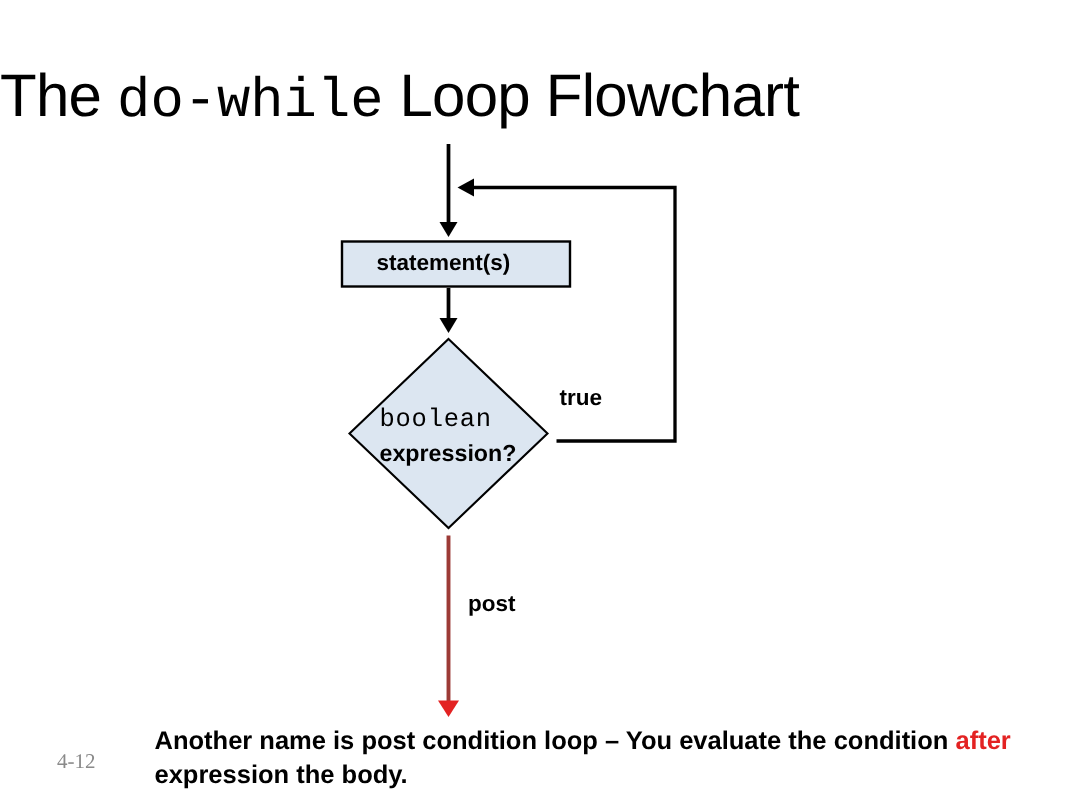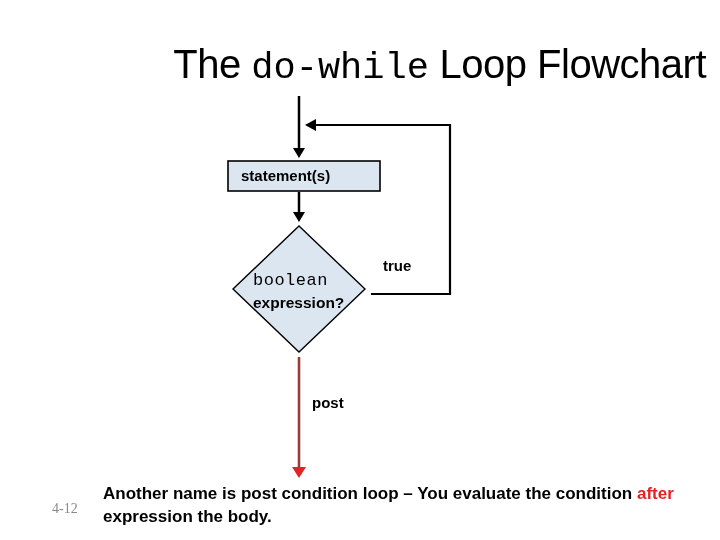--- a/index.html
+++ b/index.html
@@ -6,21 +6,21 @@
   body{
     width:720px;height:540px;position:relative;overflow:hidden;
     background:#ffffff;
     font-family:"Liberation Sans",sans-serif;
   }
   .slide{position:absolute;inset:0;}
 
   
   .title{
     position:absolute;left:0;top:40px;width:706px;
-    text-align:right;
+    text-align:left;
     font-size:40px;line-height:48px;color:#000;
     font-family:"Liberation Sans",sans-serif;
     letter-spacing:-0.5px;
     white-space:nowrap;
   }
   .title .code{
     font-family:"Liberation Mono","DejaVu Sans Mono",monospace;
     font-size:37px;font-weight:400;letter-spacing:0;
   }
 
@@ -29,42 +29,42 @@
 
   
   .lbl{
     position:absolute;color:#000;
     font-weight:bold;font-size:15px;line-height:18px;
     font-family:"Liberation Sans",sans-serif;
     white-space:nowrap;
   }
   .statement-label{
     left:228px;top:161px;width:152px;height:30px;
-    display:flex;align-items:center;padding-left:13px;box-sizing:border-box;
+    display:flex;align-items:center;padding-left:23px;box-sizing:border-box;
   }
   .decision-label{left:253px;top:269px;}
   .decision-label .mono{
     font-family:"Liberation Mono","DejaVu Sans Mono",monospace;
     font-weight:400;font-size:17px;letter-spacing:0.5px;line-height:23px;
     display:block;
   }
   .decision-label .bold2{display:block;font-weight:bold;font-size:15.5px;line-height:22px;text-align:center;}
-  .true-label{left:383px;top:257px;}
+  .true-label{left:373px;top:257px;}
   .false-label{left:312px;top:394px;}
 
   
   .note{
     position:absolute;left:103px;top:482px;width:580px;
     font-weight:bold;font-size:17px;line-height:23px;color:#000;
     font-family:"Liberation Sans",sans-serif;
   }
   .note .hl{color:var(--highlight-red,#e32222);}
 
   .slide-number{
-    position:absolute;left:52px;top:501px;
+    position:absolute;left:38px;top:501px;
     font-family:"Liberation Serif",serif;
     font-size:14px;color:var(--gray,#8a8a8a);
   }
 </style>
 </head>
 <body style="--shape-fill: #dce6f1; --red-line: #9c3a36; --red-head: #e32222; --highlight-red: #e32222; --gray: #8a8a8a;">
 
 <div class="slide">
 
   <div class="title">

